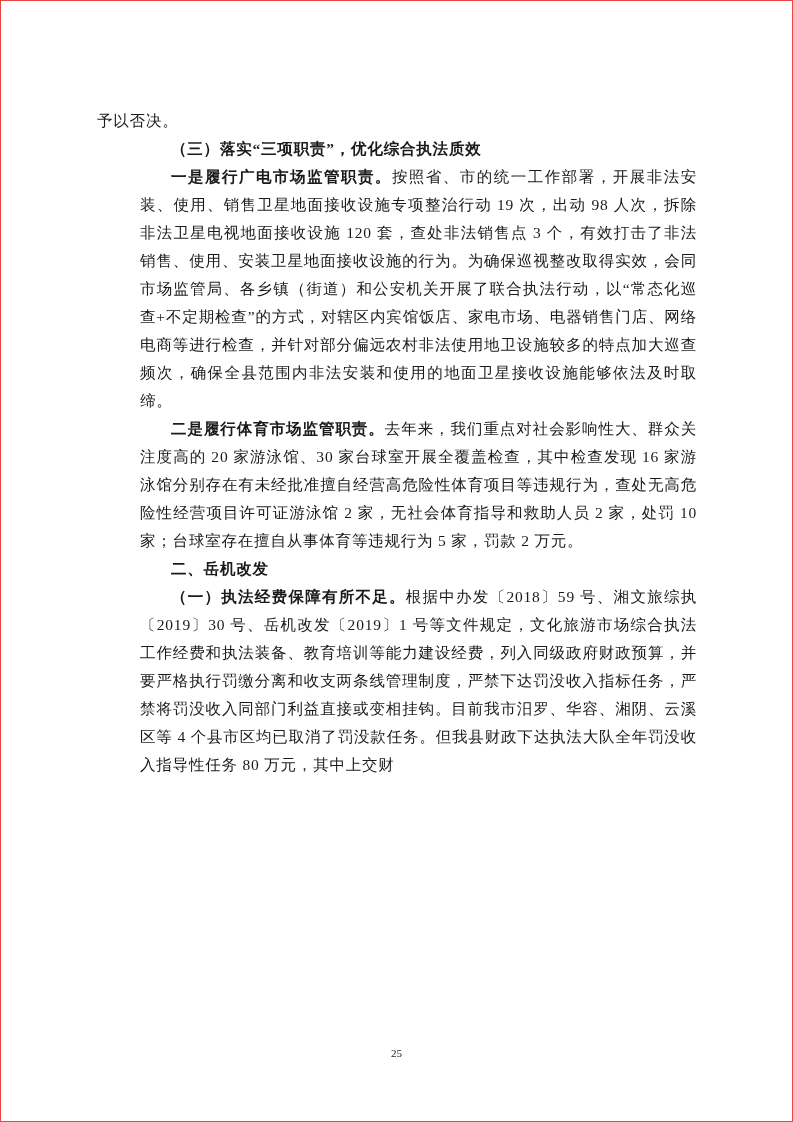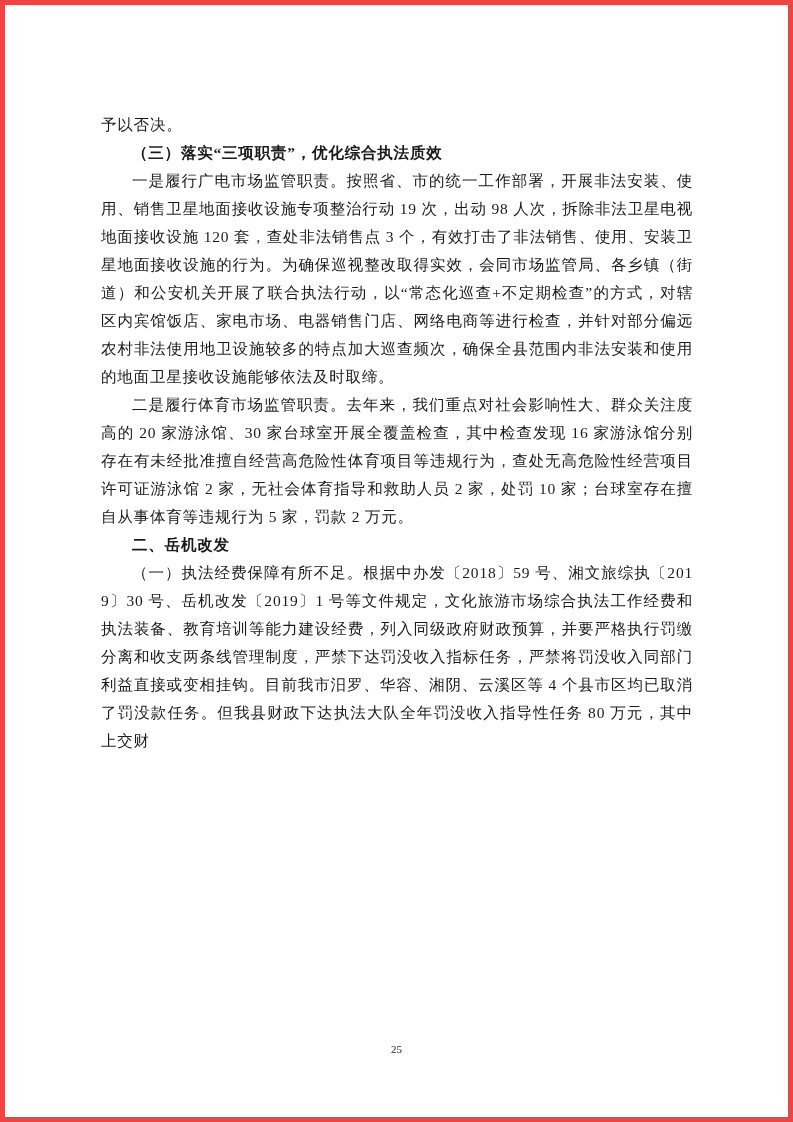--- a/index.html
+++ b/index.html
@@ -9,39 +9,39 @@
     height: 1122px;
     position: relative;
     font-family: "Liberation Serif", "DejaVu Serif", serif;
     color: #1a1a1a;
     overflow: hidden;
   }
   .page {
     position: absolute;
     inset: 0;
     background: #ffffff;
-    border: 5px solid #ef4444;
+    border: 1px solid #ef4444;
   }
   .content {
     position: absolute;
     left: 96px;
     right: 95px;
     top: 106px;
   }
   p.para {
     font-size: 15.5px;
     line-height: 28px;
     letter-spacing: 0.8px;
     text-align: justify;
     text-justify: inter-ideograph;
     word-break: break-all;
   }
-  p.indent { text-indent: 2em; }
+  p.indent { text-indent: 2em; margin-left: 43px; }
   .heading { font-weight: bold; }
-  .bold { font-weight: normal; }
+  .bold { font-weight: bold; }
   .footer {
     position: absolute;
     bottom: 62px;
     left: 0;
     width: 100%;
     text-align: center;
     font-size: 11px;
     color: #1a1a1a;
   }
 </style>

